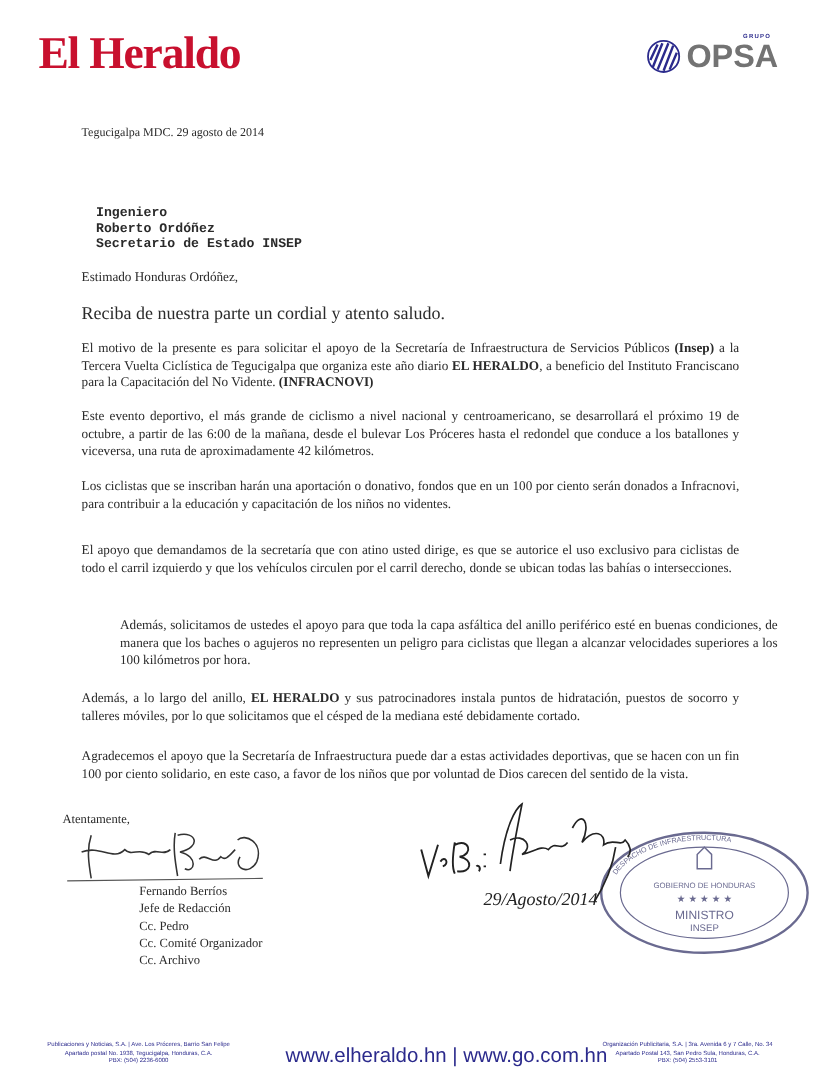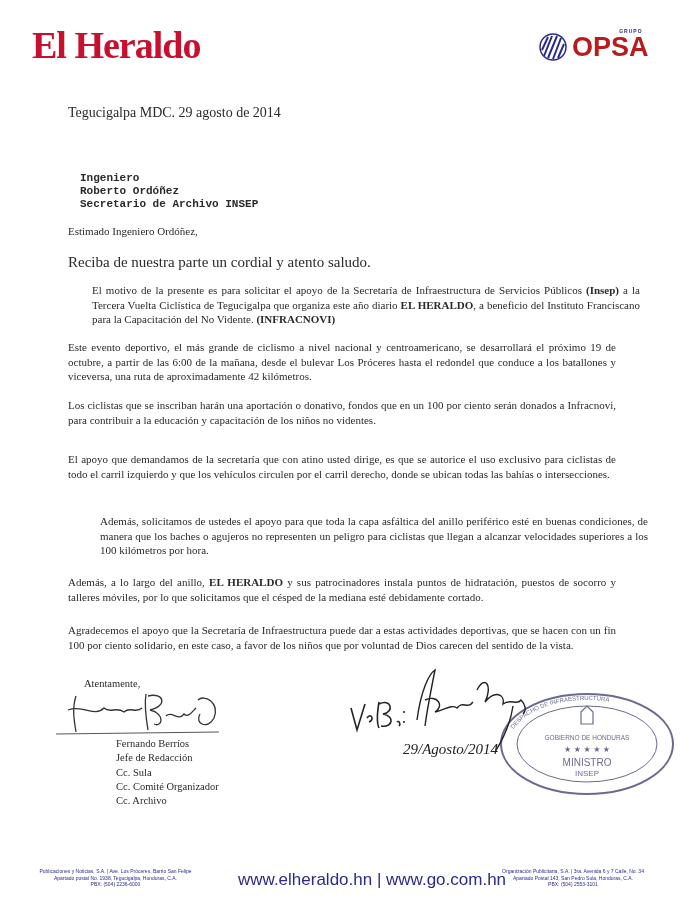--- a/index.html
+++ b/index.html
@@ -2,28 +2,28 @@
 <html><head>
 <meta charset="utf-8">
 <style>
   html, body { margin:0; padding:0; background:#ffffff; }
   body { width:691px; height:900px; position:relative; overflow:hidden; font-family:"Liberation Serif", "DejaVu Serif", serif; color:#2a2a2a; }
   .logo-left { position:absolute; left:32px; top:26px; font-family:"Liberation Serif", serif; font-weight:bold; font-size:38px; letter-spacing:-1px; color:#c8102e; line-height:1; }
   .logo-right { position:absolute; left:538px; top:32px; display:flex; align-items:center; }
   .globe { width:30px; height:30px; }
   .opsa-wrap { position:relative; margin-left:4px; }
   .opsa-grupo { position:absolute; top:-6px; right:6px; font-family:"Liberation Sans", sans-serif; font-size:5px; letter-spacing:1px; color:#2b2a8c; font-weight:bold; }
-  .opsa-name { font-family:"Liberation Sans", sans-serif; font-weight:bold; font-size:27px; color:#b91c1c; letter-spacing:0px; line-height:1; }
-  .date { position:absolute; left:68px; top:105px; font-size:14px; }
+  .opsa-name { font-family:"Liberation Sans", sans-serif; font-weight:bold; font-size:27px; color:#737373; letter-spacing:0px; line-height:1; }
+  .date { position:absolute; left:68px; top:105px; font-size:10px; }
   .addressee { position:absolute; left:80px; top:172px; font-size:11px; font-weight:bold; line-height:13px;font-family:Liberation Mono, monospace; }
   .salutation { position:absolute; left:68px; top:225px; font-size:11px; }
   .greeting { position:absolute; left:68px; top:254px; font-size:15px; }
   .para { position:absolute; left:68px; width:548px; font-size:11px; line-height:14.5px; text-align:justify; }
   .para b { font-weight:bold; }
-  .closing { position:absolute; left:84px; top:678px; font-size:10.5px; }
+  .closing { position:absolute; left:52px; top:678px; font-size:10.5px; }
   .sig-left { position:absolute; left:54px; top:688px; width:170px; height:52px; }
   .signer { position:absolute; left:68px; top:737px; font-size:10.5px; line-height:14.3px;margin-left:48px; }
   .sig-right { position:absolute; left:345px; top:660px; width:200px; height:110px; }
   .stamp { position:absolute; left:497px; top:690px; width:180px; height:108px; }
   .footer-left, .footer-right { position:absolute; top:868px; font-family:"Liberation Sans", sans-serif; font-size:5px; color:#2b2a8c; text-align:center; line-height:6.5px; }
   .footer-left { left:8px; width:215px; }
   .footer-right { left:462px; width:222px; }
   .footer-center { position:absolute; left:238px; top:870px; font-family:"Liberation Sans", sans-serif; font-size:17px; color:#2b2a8c; }
 </style>
 </head>
@@ -40,48 +40,48 @@
     <span class="opsa-grupo">GRUPO</span>
     <span class="opsa-name">OPSA</span>
   </div>
 </div>
 
 <div class="date">Tegucigalpa MDC. 29 agosto de 2014</div>
 
 <div class="addressee">
   <div>Ingeniero</div>
   <div>Roberto Ordóñez</div>
-  <div>Secretario de Archivo INSEP</div>
+  <div>Secretario de Estado INSEP</div>
 </div>
 
-<div class="salutation">Estimado Ingeniero Ordóñez,</div>
+<div class="salutation">Estimado Honduras Ordóñez,</div>
 <div class="greeting">Reciba de nuestra parte un cordial y atento saludo.</div>
 
-<div class="para" style="top:283px;margin-left:24px;"><span>El motivo de la presente es para solicitar el apoyo de la Secretaría de Infraestructura de Servicios Públicos </span><b>(Insep)</b><span> a la Tercera Vuelta Ciclística de Tegucigalpa que organiza este año diario </span><b>EL HERALDO</b><span>, a beneficio del Instituto Franciscano para la Capacitación del No Vidente. </span><b>(INFRACNOVI)</b></div>
+<div class="para" style="top:283px;"><span>El motivo de la presente es para solicitar el apoyo de la Secretaría de Infraestructura de Servicios Públicos </span><b>(Insep)</b><span> a la Tercera Vuelta Ciclística de Tegucigalpa que organiza este año diario </span><b>EL HERALDO</b><span>, a beneficio del Instituto Franciscano para la Capacitación del No Vidente. </span><b>(INFRACNOVI)</b></div>
 
 <div class="para" style="top:340px;">Este evento deportivo, el más grande de ciclismo a nivel nacional y centroamericano, se desarrollará el próximo 19 de octubre, a partir de las 6:00 de la mañana, desde el bulevar Los Próceres hasta el redondel que conduce a los batallones y viceversa, una ruta de aproximadamente 42 kilómetros.</div>
 <div class="para" style="top:398px;">Los ciclistas que se inscriban harán una aportación o donativo, fondos que en un 100 por ciento serán donados a Infracnovi, para contribuir a la educación y capacitación de los niños no videntes.</div>
 <div class="para" style="top:452px;">El apoyo que demandamos de la secretaría que con atino usted dirige, es que se autorice el uso exclusivo para ciclistas de todo el carril izquierdo y que los vehículos circulen por el carril derecho, donde se ubican todas las bahías o intersecciones.</div>
 <div class="para" style="top:514px;margin-left:32px;">Además, solicitamos de ustedes el apoyo para que toda la capa asfáltica del anillo periférico esté en buenas condiciones, de manera que los baches o agujeros no representen un peligro para ciclistas que llegan a alcanzar velocidades superiores a los 100 kilómetros por hora.</div>
 
 <div class="para" style="top:575px;"><span>Además, a lo largo del anillo, </span><b>EL HERALDO</b><span> y sus patrocinadores instala puntos de hidratación, puestos de socorro y talleres móviles, por lo que solicitamos que el césped de la mediana esté debidamente cortado.</span></div>
 
 <div class="para" style="top:623px;">Agradecemos el apoyo que la Secretaría de Infraestructura puede dar a estas actividades deportivas, que se hacen con un fin 100 por ciento solidario, en este caso, a favor de los niños que por voluntad de Dios carecen del sentido de la vista.</div>
 
 <div class="closing">Atentamente,</div>
 
 <svg class="sig-left" viewBox="0 0 170 52">
   <path d="M22 8 C18 20 20 32 22 44 M14 22 C30 16 40 30 50 20 C56 26 62 18 70 24 C76 18 82 26 88 20 M92 6 C90 18 92 30 94 42 M94 8 C110 4 114 18 96 22 C112 26 108 40 100 36 M112 28 C118 22 124 34 130 26 C134 30 138 24 142 20 M144 12 C150 6 166 14 160 30 C154 42 140 36 146 26" fill="none" stroke="#333" stroke-width="1.3"></path>
   <path d="M2 46 L165 44" stroke="#555" stroke-width="1"></path>
 </svg>
 
 <div class="signer">
   <div>Fernando Berríos</div>
   <div>Jefe de Redacción</div>
-  <div>Cc. Sula</div>
+  <div>Cc. Pedro</div>
   <div>Cc. Comité Organizador</div>
   <div>Cc. Archivo</div>
 </div>
 
 <svg class="stamp" viewBox="0 0 180 108">
   <ellipse cx="90" cy="54" rx="86" ry="50" fill="none" stroke="#6a6a90" stroke-width="2"></ellipse>
   <ellipse cx="90" cy="54" rx="70" ry="38" fill="none" stroke="#6a6a90" stroke-width="1"></ellipse>
   <defs>
       <path id="ring" d="M12 54 A78 44 0 0 1 168 54"></path>
     </defs>

